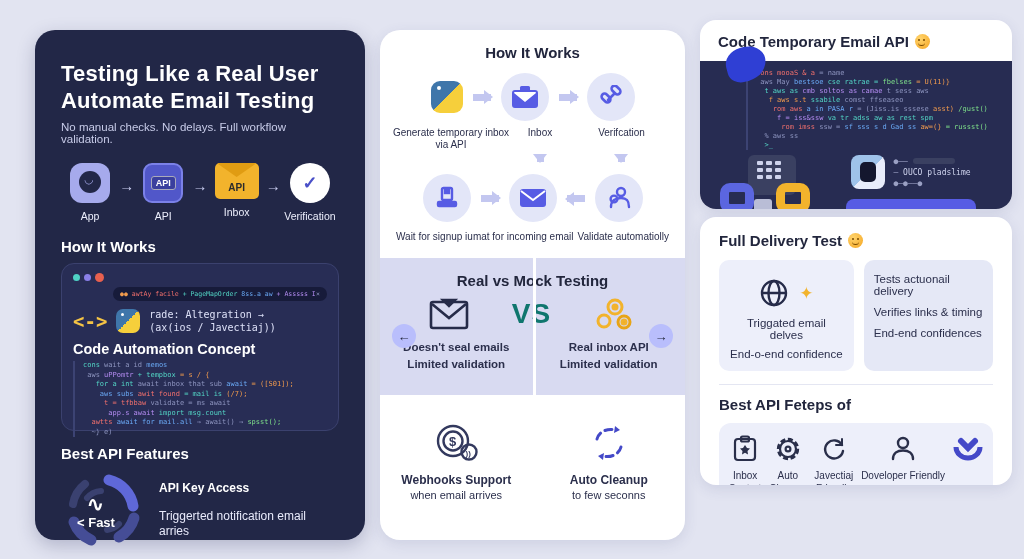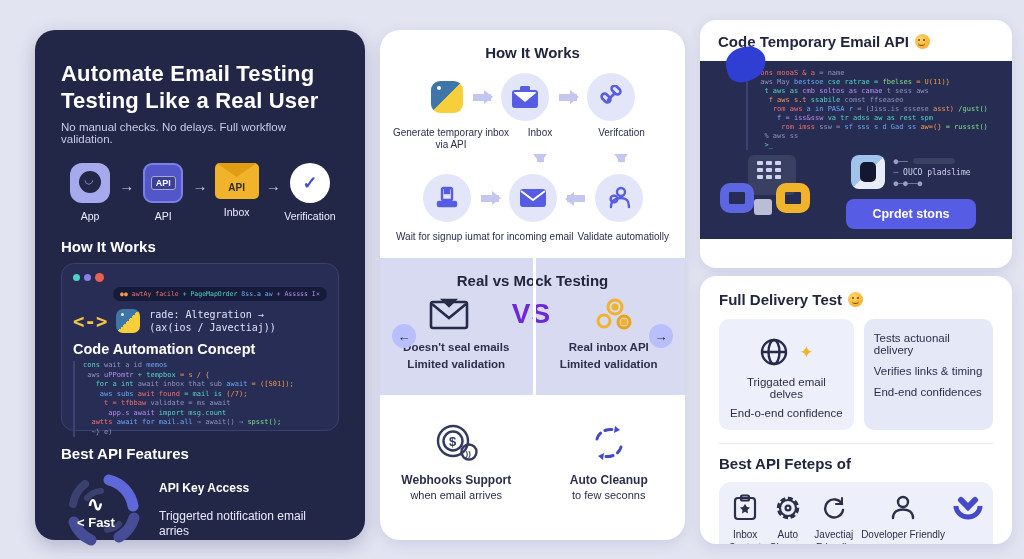--- a/index.html
+++ b/index.html
@@ -65,21 +65,21 @@
   .downs { display:grid; grid-template-columns:118px 60px 1fr; padding:0 12px; margin-top:3px; height:18px; }
   .varrow { width:7px; height:8px; background:#c3c7f0; position:relative; margin:0 auto; }
   .varrow::after { content:""; position:absolute; left:-4px; bottom:-8px; border:7.5px solid transparent; border-top:9px solid #c3c7f0; }
   .labels-b { display:flex; padding:0 14px; margin-top:8px; font-size:10px; color:#2b2f4c; line-height:13px; }
   .labels-b .lb1 { flex:1.9; text-align:center; }
   .labels-b .lb2 { flex:1; text-align:center; }
 
   .sectB { height:137px; background:#d8daf1; position:relative; padding-top:14px; }
   .sectB .vdiv { position:absolute; left:50%; top:0; width:3px; height:100%; background:#fff; }
   .vs-row { display:flex; align-items:center; justify-content:center; gap:16px; margin-top:8px; }
-  .vs-big { font-size:28px; font-weight:bold; color:#6d28d9; letter-spacing:1px; }
+  .vs-big { font-size:28px; font-weight:bold; color:#0f766e; letter-spacing:1px; }
   .arr-circ { width:24px; height:24px; border-radius:50%; background:#b9befc; color:#23273f; font-size:13px; font-weight:bold; display:flex; align-items:center; justify-content:center; position:absolute; top:66px; }
   .vs-texts { display:flex; margin-top:8px; font-size:11.5px; font-weight:bold; color:#2b2f4c; line-height:17px; }
   .vs-texts > div { flex:1; text-align:center; }
 
   .sectC { flex:1; padding-top:14px; }
   .wh-row { display:flex; margin-top:14px; }
   .wh-col { flex:1; display:flex; flex-direction:column; align-items:center; }
   .wh-col .txt { margin-top:10px; font-size:11px; text-align:center; line-height:15px; color:#2b2f4c; }
   .wh-col .txt b { font-size:12px; }
 
@@ -121,22 +121,22 @@
   .feat-card { margin-top:10px; background:#edeffa; border-radius:12px; padding:12px 10px 10px; display:flex; justify-content:space-between; }
   .feat-item { display:flex; flex-direction:column; align-items:center; font-size:10px; color:#2b2f4c; line-height:13px; text-align:center; }
   .sparkle { color:#f2b32c; font-size:17px; }
   svg { display:block; }
 </style>
 </head>
 <body>
 
 <div id="left" class="panel">
   <div class="l-title">
+    <div>Testing Like a Real User</div>
     <div>Automate Email Testing</div>
-    <div>Testing Like a Real User</div>
   </div>
   <div class="l-sub">No manual checks. No delays. Full workflow validation.</div>
 
   <div class="flow-row">
     <div class="flow-item">
       <div class="ic-app"></div>
       <div class="lbl">App</div>
     </div>
     <span class="fl-arrow">→</span>
     <div class="flow-item">
@@ -334,21 +334,21 @@
           <b>Auto Cleanup</b><br>
           <span>to few seconns</span>
         </div>
       </div>
     </div>
   </div>
 </div>
 
 <div id="rightcol">
 
-  <div class="rcard" style="height:248px">
+  <div class="rcard" style="height:189px">
     <div class="r1-head">
       <span>Code Temporary Email API</span>
         <span class="emoji"></span>
     </div>
     <div class="r1-body">
       <div class="blob"></div>
       <div class="r1-code"><div class="cl"><span style="color: rgb(242, 112, 109);">cons mooaS &amp; a </span><span style="color: rgb(141, 148, 191);">= name</span></div><div class="cl"><span style="color: rgb(141, 148, 191);"> aws May </span><span style="color: rgb(106, 169, 245);">bestsoe </span><span style="color: rgb(83, 214, 198);">cse ratrae = </span><span style="color: rgb(126, 224, 138);">fbelses </span><span style="color: rgb(240, 154, 77);">= U(11)}</span></div><div class="cl"><span style="color: rgb(83, 214, 198);">  t aws as </span><span style="color: rgb(180, 140, 242);">cmb soltos as camae </span><span style="color: rgb(141, 148, 191);">t sess aws</span></div><div class="cl"><span style="color: rgb(240, 154, 77);">   f aws s.t </span><span style="color: rgb(83, 214, 198);">ssabile </span><span style="color: rgb(141, 148, 191);">comst ffseaseo</span></div><div class="cl"><span style="color: rgb(242, 112, 109);">    rom aws </span><span style="color: rgb(106, 169, 245);">a in PASA r </span><span style="color: rgb(141, 148, 191);">= (Jiss.is sssese </span><span style="color: rgb(240, 154, 77);">asst) </span><span style="color: rgb(126, 224, 138);">/gust()</span></div><div class="cl"><span style="color: rgb(180, 140, 242);">     f = iss&amp;ssw </span><span style="color: rgb(83, 214, 198);">va tr adss aw as rest spm</span></div><div class="cl"><span style="color: rgb(242, 112, 109);">      rom imss </span><span style="color: rgb(141, 148, 191);">ssw = </span><span style="color: rgb(106, 169, 245);">sf sss s d Gad ss </span><span style="color: rgb(240, 154, 77);">aw=(} </span><span style="color: rgb(126, 224, 138);">= russst()</span></div><div class="cl"><span style="color: rgb(141, 148, 191);">  % aws ss</span></div><div class="cl"><span style="color: rgb(83, 214, 198);">  &gt;_</span></div></div>
       <div class="r1-bottom">
         <div class="script-ill">
           <div class="calc">

